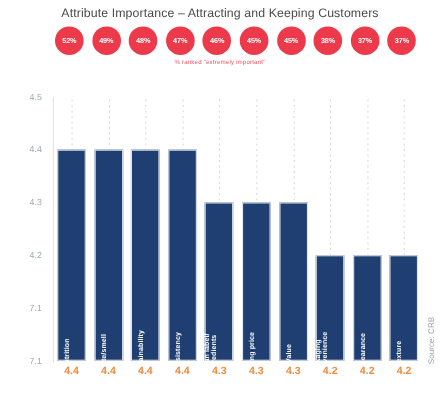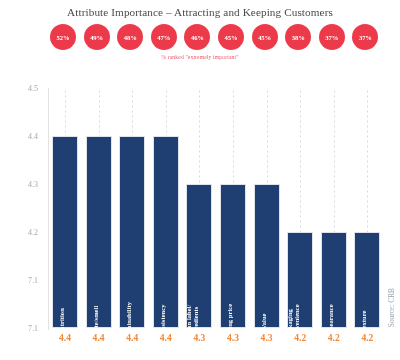--- a/index.html
+++ b/index.html
@@ -2,21 +2,21 @@
 <html><head>
 <meta charset="utf-8">
 <style>
   html,body{margin:0;padding:0;}
   body{
     width:400px;height:360px;overflow:hidden;
     background:#ffffff;
     font-family:"Liberation Sans", sans-serif;
     -webkit-font-smoothing:antialiased;
   }
-  #root{position:relative;width:400px;height:300px;font-family:Liberation Serif, serif;}
+  #root{position:relative;width:400px;height:300px;}
 
   
   .chart-title{
     position:absolute;left:0;top:6px;width:400px;
     text-align:center;
     font-size:11.2px;
     color:#4a4a4a;
     letter-spacing:.1px;
     white-space:nowrap;
   }

